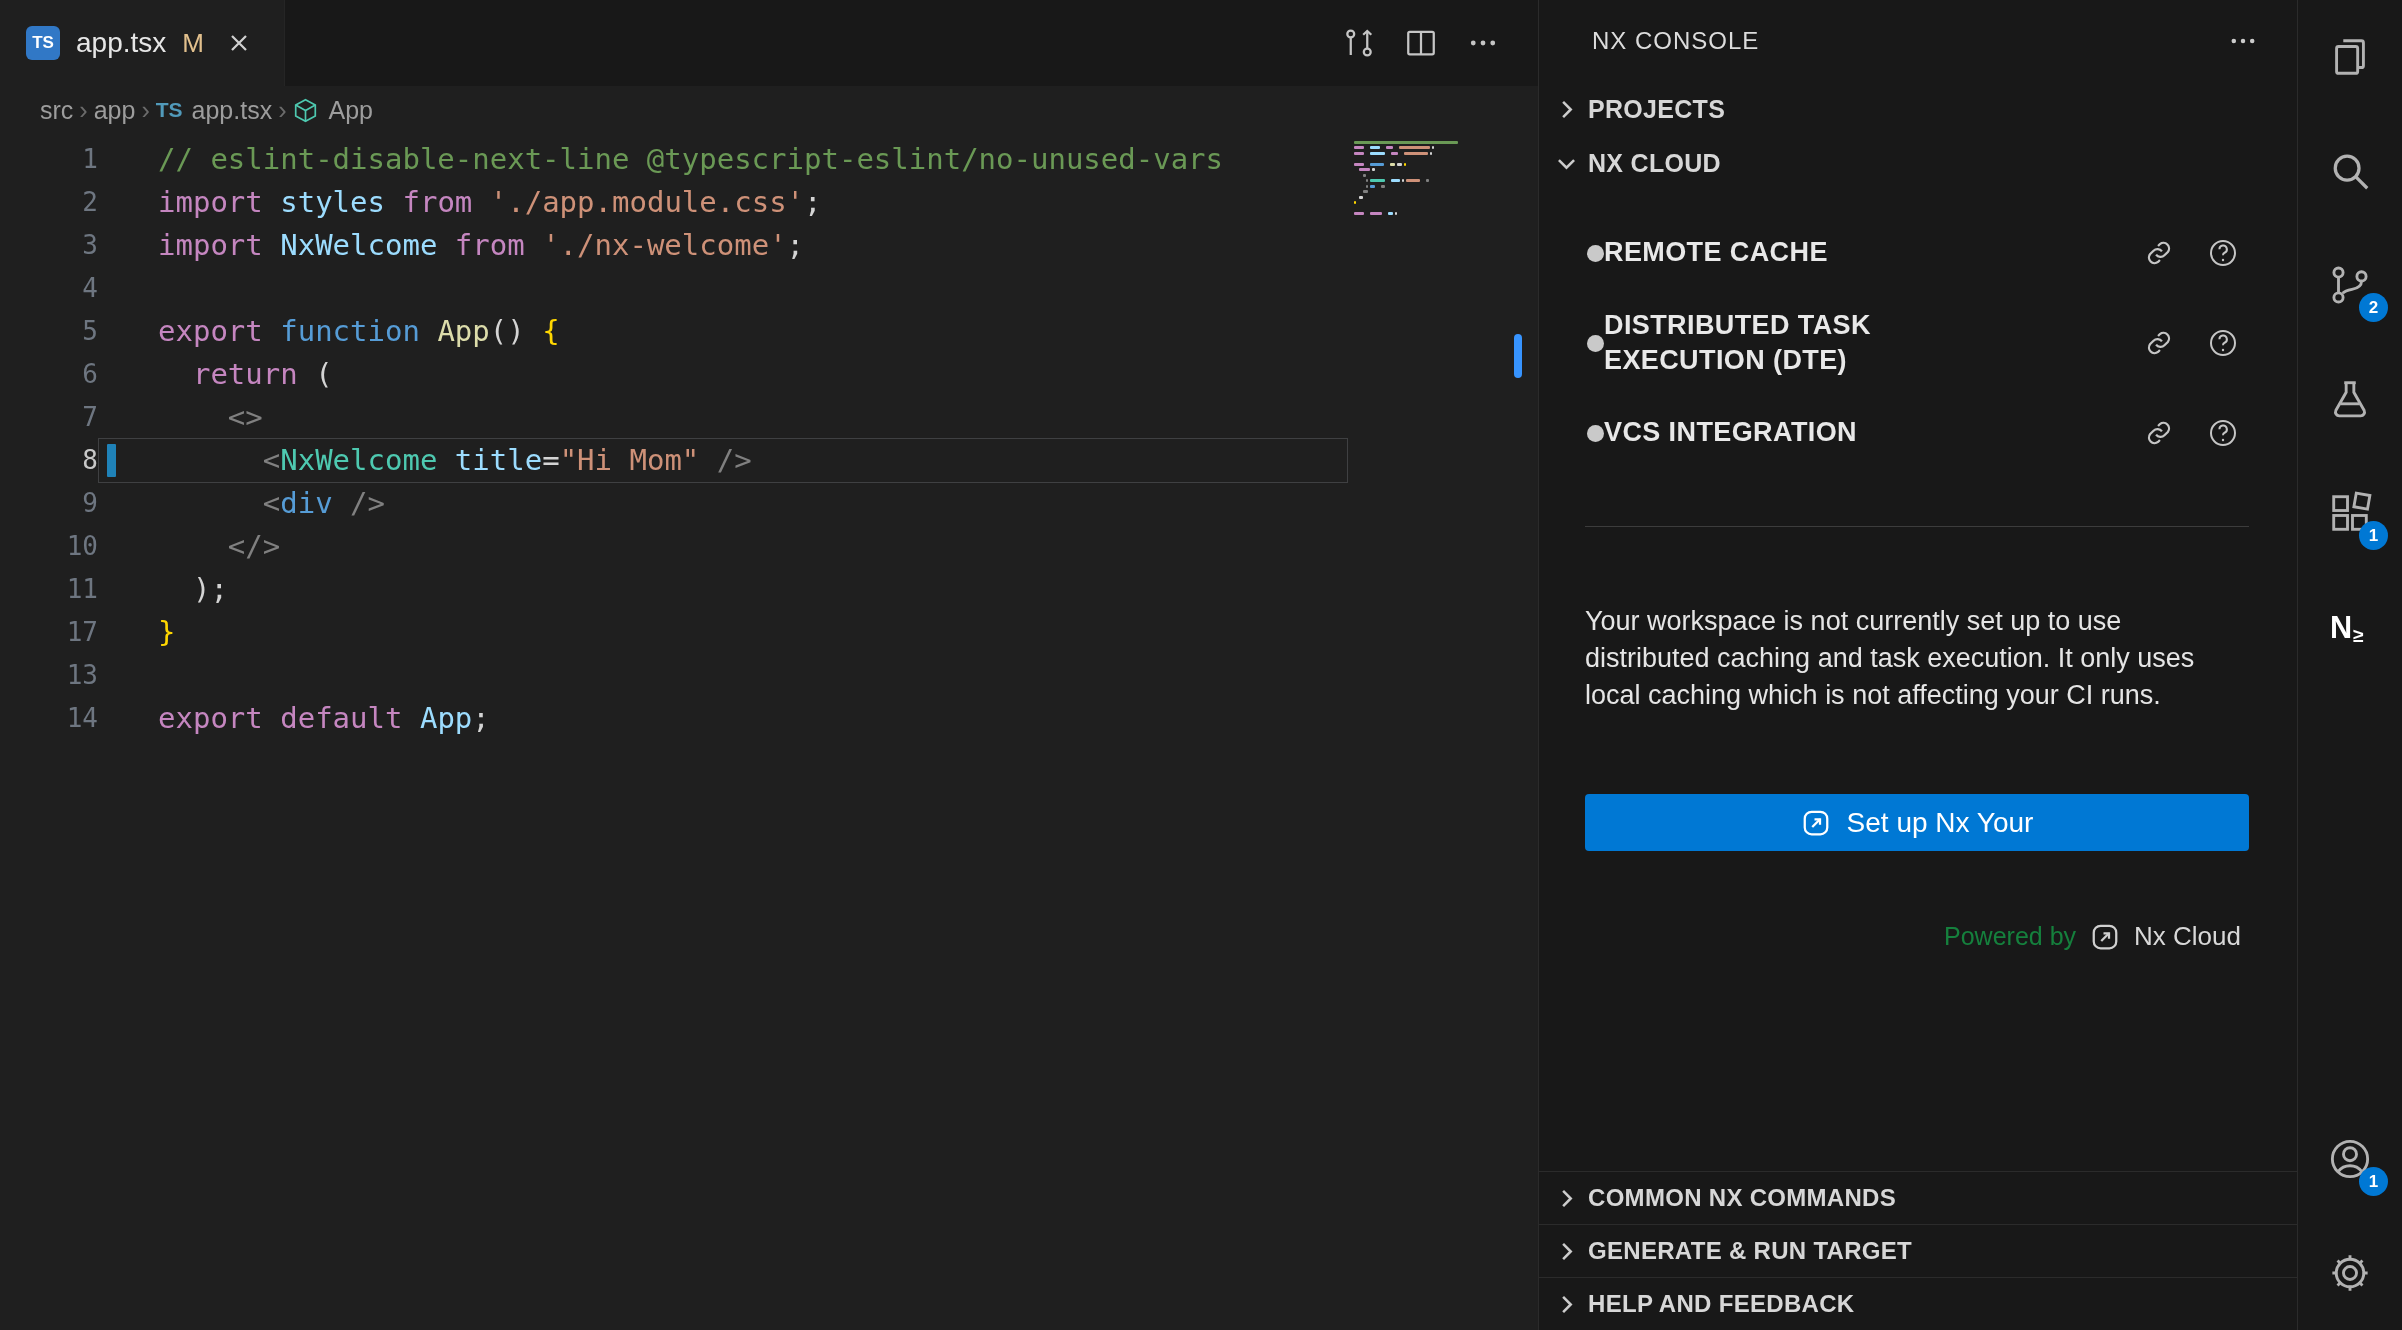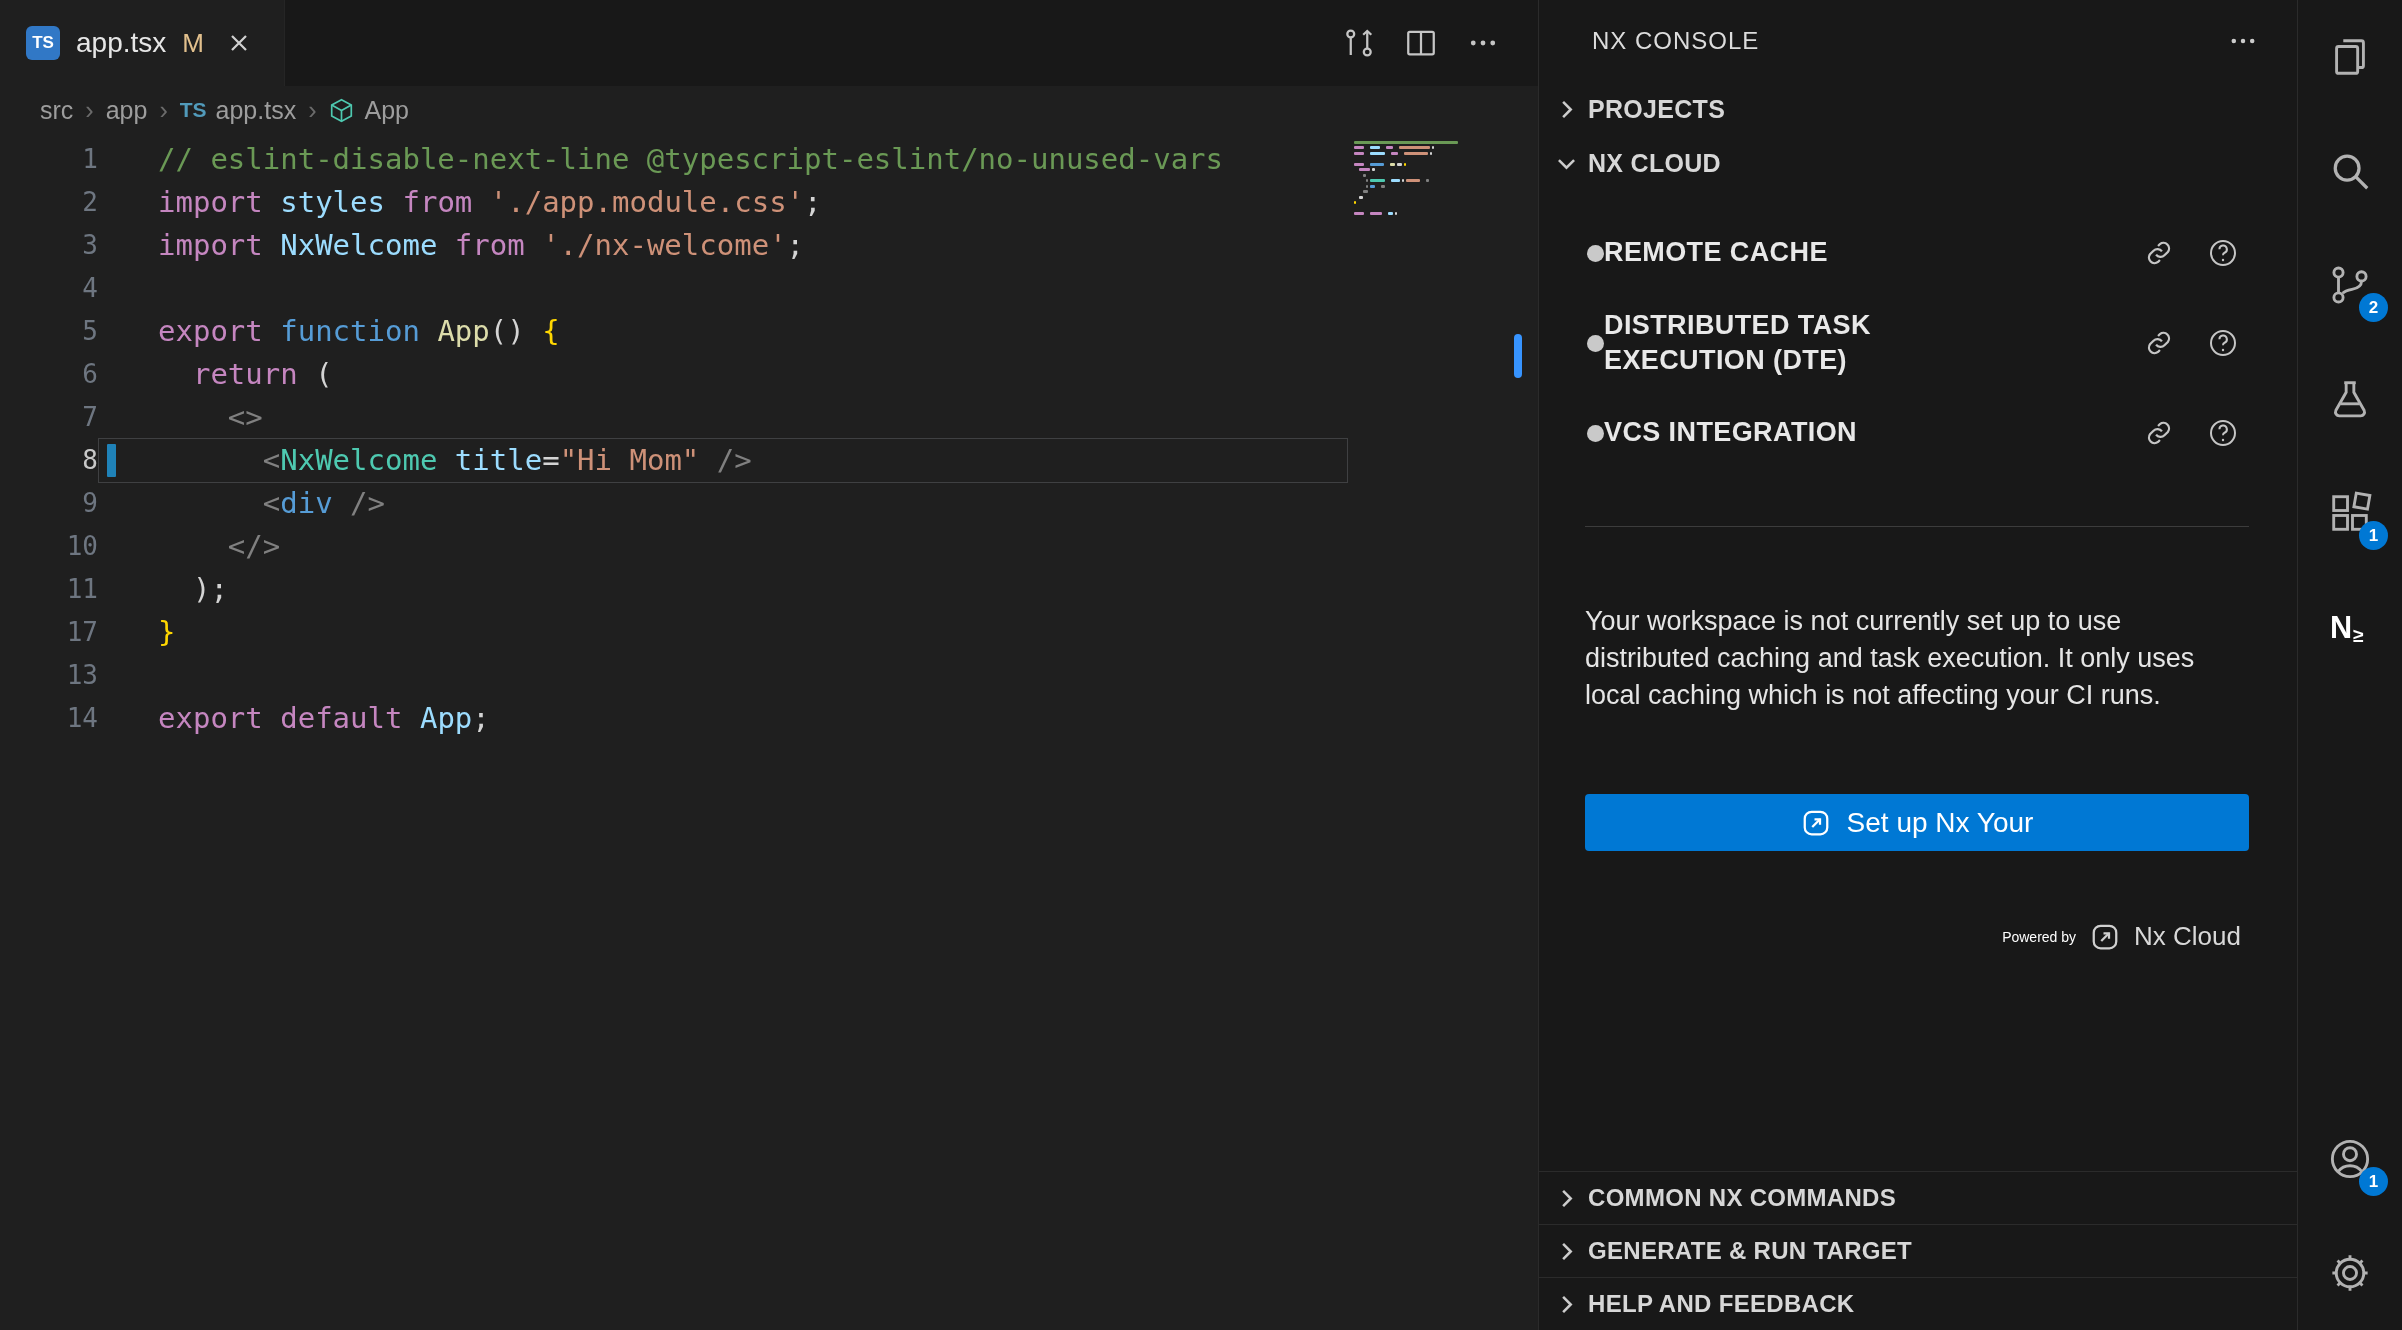--- a/index.html
+++ b/index.html
@@ -10,21 +10,21 @@
   .tabbar{height:86px;flex:none;background:#181818;display:flex;align-items:stretch;}
   .tab{display:flex;align-items:center;gap:16px;padding:0 26px;background:#1f1f1f;border-right:1px solid #252525;color:#e6e6e6;font-size:28px;}
   .ts-badge{width:34px;height:34px;border-radius:6px;background:#3178c6;color:#fff;font-weight:700;font-size:17px;display:grid;place-items:center;flex:none;}
   .mod{color:#e2c08d;font-size:26px;}
   .tab-close{width:38px;height:38px;display:grid;place-items:center;color:#d0d0d0;border-radius:6px;}
   .tab-close svg{width:28px;height:28px;}
   .tab-actions{margin-left:auto;display:flex;align-items:center;gap:16px;padding-right:32px;color:#c5c5c5;}
   .tb-icon{width:46px;height:46px;display:grid;place-items:center;border-radius:6px;}
   .tb-icon svg{width:36px;height:36px;}
 
-  .breadcrumbs{height:48px;flex:none;display:flex;align-items:center;padding-left:40px;font-size:25px;color:#9d9d9d;gap:6px;}
+  .breadcrumbs{height:48px;flex:none;display:flex;align-items:center;padding-left:40px;font-size:25px;color:#9d9d9d;gap:0;}
   .bc-item{display:flex;align-items:center;gap:9px;}
   .bc-sep{color:#6b6b6b;font-size:25px;padding:0 6px;}
   .bc-ts{color:#519aba;font-weight:700;font-size:21px;}
   .bc-cube{display:grid;place-items:center;color:#4ec9b0;}
   .bc-cube svg{width:27px;height:27px;}
 
   .code{flex:1;position:relative;padding-top:4px;font-family:"DejaVu Sans Mono",monospace;font-size:29px;}
   .cl{display:flex;height:43px;line-height:43px;position:relative;}
   .ln{width:98px;flex:none;text-align:right;color:#6e7681;font-size:26px;}
   .cl.current .ln{color:#c8c8c8;}
@@ -54,21 +54,21 @@
   .cicons{margin-left:auto;display:flex;gap:24px;color:#c5c5c5;}
   .ic{width:40px;height:40px;display:grid;place-items:center;}
   .ic svg{width:32px;height:32px;}
   .divider{border-top:1px solid #3c3c3c;margin:48px 48px 0 46px;}
   .para{margin:0 54px 0 46px;font-size:27px;line-height:37px;color:#e5e5e5;}
   .para.first{margin-top:76px;}
   .para.second{margin-top:34px;}
   .setup-btn{margin:80px 48px 0 46px;height:57px;flex:none;border:none;border-radius:4px;background:var(--accent,#0078d4);color:#fff;font-size:28px;display:flex;align-items:center;justify-content:center;gap:16px;font-family:inherit;cursor:pointer;}
   .setup-btn svg{width:30px;height:30px;}
   .powered{margin-top:70px;display:flex;align-items:center;justify-content:flex-end;gap:14px;padding-right:56px;}
-  .powered-label{font-size:14px;color:#ffffff;}
+  .powered-label{font-size:25px;color:#15803d;}
   .powered-logo{display:grid;place-items:center;color:#d0d0d0;}
   .powered-logo svg{width:30px;height:30px;}
   .brand{font-size:26px;color:#d8d8d8;}
   .spacer{flex:1;}
   .bottom-secs .sec-row{height:52px;border-top:1px solid #2b2b2b;font-size:24px;}
 
   
   .abar{width:104px;flex:none;background:#181818;border-left:1px solid #2b2b2b;display:flex;flex-direction:column;}
   .ab-top,.ab-bottom{display:flex;flex-direction:column;}
   .ab-bottom{margin-top:auto;}

